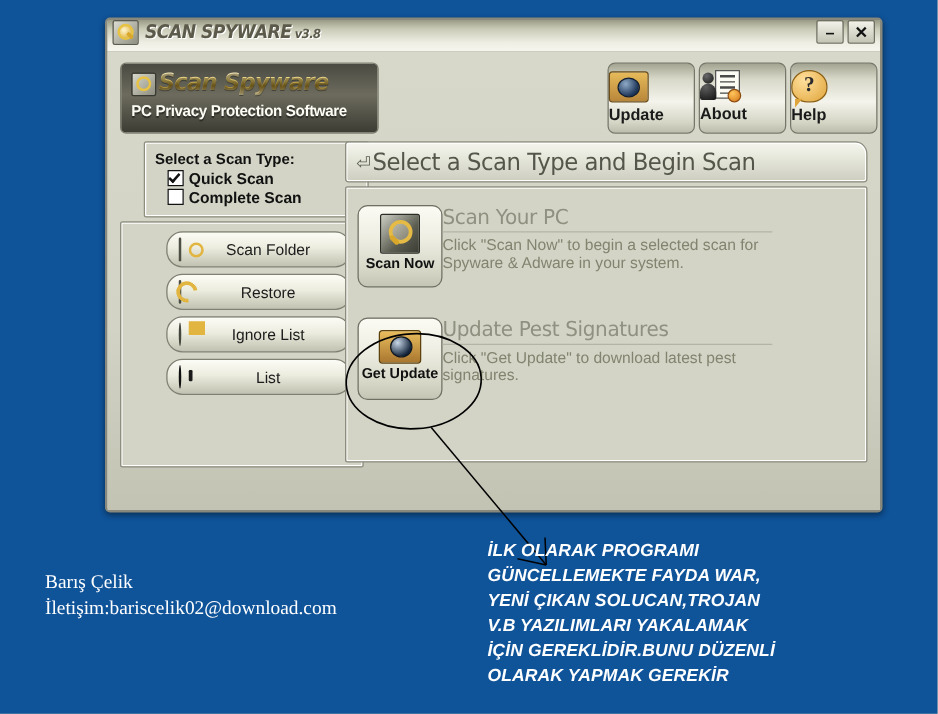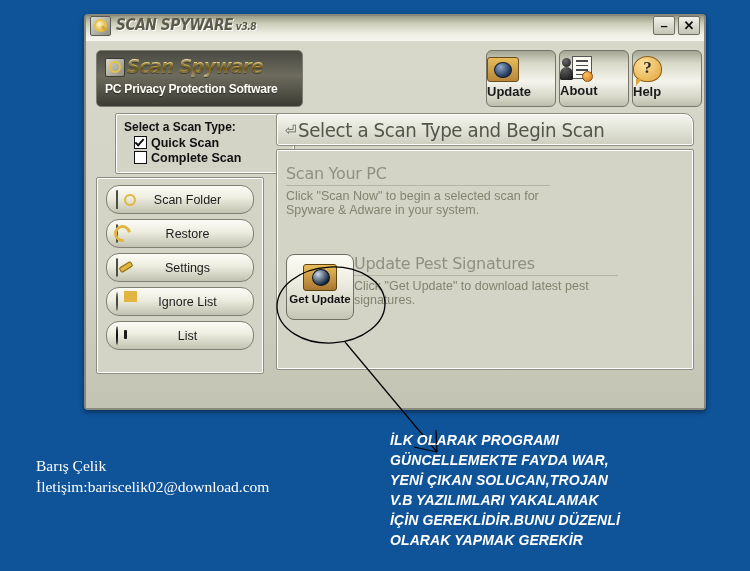--- a/index.html
+++ b/index.html
@@ -185,21 +185,21 @@
   }
   .chk-box{
     width:11px;height:11px;border:1.5px solid #111;background:#fff;
     margin-right:4px;position:relative;flex:0 0 auto;
   }
   .chk-box.checked::after{
     content:"";position:absolute;left:2px;top:0px;width:3px;height:7px;
     border:solid #111;border-width:0 2px 2px 0;transform:rotate(42deg);
   }
 
-  #btn-list{position:absolute;left:0;top:64px;width:166px;height:188px;padding-top:7px;}
+  #btn-list{position:absolute;left:0;top:64px;width:166px;height:188px;padding-top:7px;padding-left:27px;}
   .side-btn{
     position:relative;display:flex;align-items:center;
     width:146px;height:27px;margin:0 auto 5px auto;
     background:linear-gradient(to bottom,#fcfcf6 0%,#ececdf 45%,#d4d5c5 75%,#c1c2b1 100%);
     border:1px solid #7f8073;border-radius:13px;
     cursor:pointer;
   }
   .side-btn .sb-label{
     flex:1;text-align:center;font-size:12.5px;color:#1c1c1c;
     margin-right:14px;
@@ -426,24 +426,20 @@
         <div class="side-btn">
           <span class="sb-icon"><span class="ico-folder"></span></span>
           <span class="sb-label">Scan Folder</span>
         </div>
 
         <div class="side-btn">
           <span class="sb-icon"><span class="ico-restore"></span></span>
           <span class="sb-label">Restore</span>
         </div>
 
-        <div class="side-btn">
-          <span class="sb-icon"><span class="ico-settings"></span></span>
-          <span class="sb-label">Settings</span>
-        </div>
 
         <div class="side-btn">
           <span class="sb-icon"><span class="ico-ignore"></span></span>
           <span class="sb-label">Ignore List</span>
         </div>
 
         <div class="side-btn">
           <span class="sb-icon"><span class="ico-exit"></span></span>
           <span class="sb-label">List</span>
         </div>
@@ -453,20 +449,24 @@
     <div id="right-col">
 
       <div id="panel-header">
         <span id="panel-header-icon">⏎</span>
         <span id="panel-header-text">Select a Scan Type and Begin Scan</span>
       </div>
 
       <div id="panel-body">
 
         <div class="feature" id="feature-scan">
+          <div class="feat-btn">
+            <span class="ico-mag"></span>
+            <span class="fb-label">Scan Now</span>
+          </div>
           <div class="feat-text">
             <div class="feat-title">Scan Your PC</div>
             <div class="feat-desc">Click "Scan Now" to begin a selected scan for Spyware &amp; Adware in your system.</div>
           </div>
         </div>
 
         <div class="feature" id="feature-update">
           <div class="feat-btn">
             <span class="ico-globe"></span>
             <span class="fb-label">Get Update</span>

